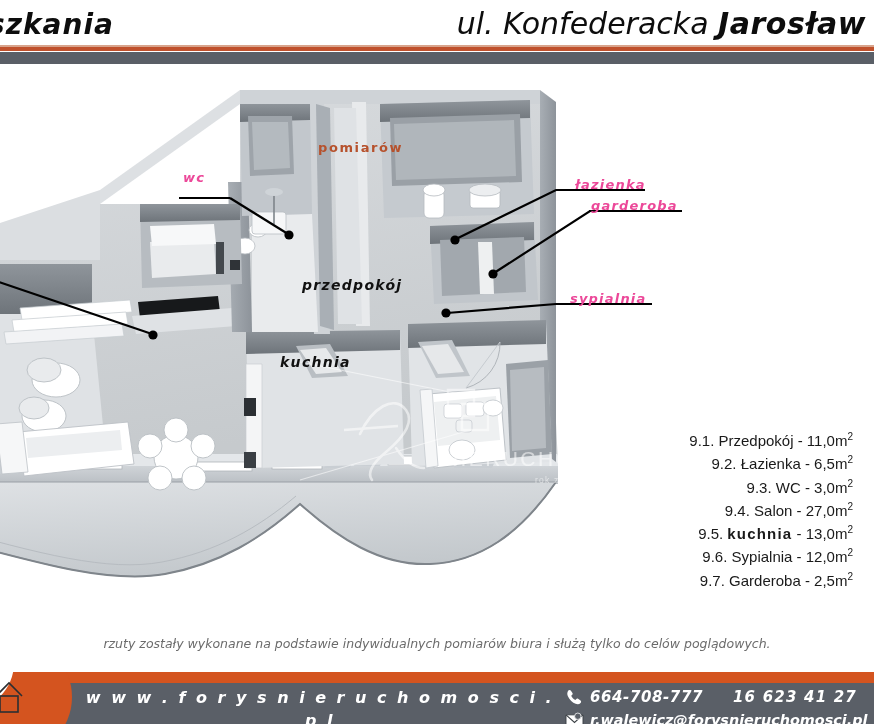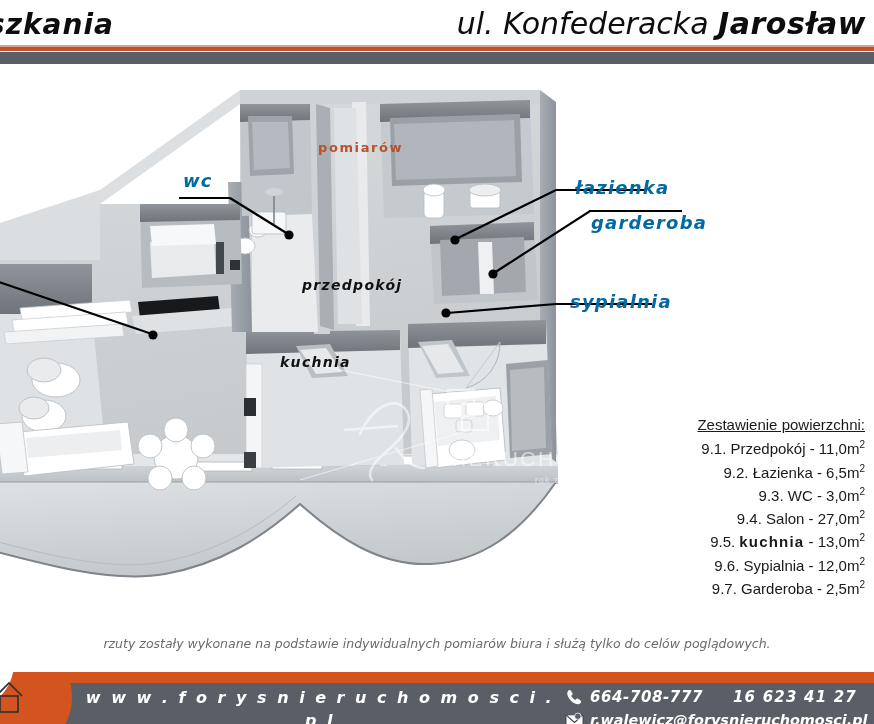--- a/index.html
+++ b/index.html
@@ -40,39 +40,39 @@
   #label-wejscie{
     position:absolute;left:318px;top:76px;
     font-family:"DejaVu Sans", sans-serif;
     font-weight:700;font-size:13px;letter-spacing:1.6px;
     color:#b6512c;
   }
 
   .callout{
     position:absolute;
     font-family:"DejaVu Sans", sans-serif;
-    font-style:italic;font-weight:700;font-size:18px;
-    letter-spacing:1.2px;color:#0369a1;white-space:nowrap;
+    font-style:italic;font-weight:700;font-size:13px;
+    letter-spacing:1.2px;color:#ec4899;white-space:nowrap;
   }
   .inplan{
     position:absolute;
     font-family:"DejaVu Sans", sans-serif;
     font-style:italic;font-weight:700;font-size:14px;
     letter-spacing:1.3px;color:#111;white-space:nowrap;
   }
 
   
   #area-block{
     position:absolute;left:600px;top:415px;width:265px;
     text-align:right;
     font-family:"Liberation Sans", sans-serif;
     font-size:15px;color:#1a1a1a;line-height:19.3px;
   }
   #area-title{text-decoration:underline;margin-bottom:1px;}
-  #area-list{list-style:none;margin:0;padding:0;}
+  #area-list{list-style:none;margin:12px;padding:0;}
   #area-list li{white-space:nowrap;}
   #area-list li.kuchnia-row b{font-weight:700;letter-spacing:1.2px;}
   #area-total{margin-top:21px;text-decoration:underline;}
   .sup{font-size:10px;vertical-align:super;}
 
   
   #disclaimer{
     position:absolute;left:0;top:636px;width:874px;
     text-align:center;
     font-family:"DejaVu Sans", sans-serif;
@@ -333,29 +333,28 @@
       <line x1="573" y1="126" x2="645" y2="126"></line>
       <line x1="589" y1="147" x2="679" y2="147"></line>
       <line x1="567" y1="240" x2="651" y2="240"></line>
     </g>
   </svg>
 
   <div id="label-wejscie" style="color: rgb(182, 81, 44);">pomiarów</div>
 
   <div class="callout" style="left:183px;top:106px;">wc</div>
   <div class="callout" style="left:575px;top:113px;">łazienka</div>
-  <div class="callout" style="left:591px;top:148px;">garderoba</div>
+  <div class="callout" style="left:591px;top:134px;">garderoba</div>
   <div class="callout" style="left:570px;top:227px;">sypialnia</div>
 
   <div class="inplan" style="left:302px;top:213px;">przedpokój</div>
   <div class="inplan" style="left:280px;top:290px;">kuchnia</div>
 </div>
 
 <div id="area-block">
-  <div id="area-title">Zestawienie powierzchni:</div>
   <ul id="area-list">
       <li>9.1. Przedpokój - 11,0m<span class="sup">2</span></li>
       <li>9.2. Łazienka - 6,5m<span class="sup">2</span></li>
       <li>9.3. WC - 3,0m<span class="sup">2</span></li>
       <li>9.4. Salon  - 27,0m<span class="sup">2</span></li>
       <li class="kuchnia-row">9.5. <b>kuchnia</b> - 13,0m<span class="sup">2</span></li>
       <li>9.6. Sypialnia - 12,0m<span class="sup">2</span></li>
       <li>9.7. Garderoba - 2,5m<span class="sup">2</span></li>
     </ul>
 </div>

